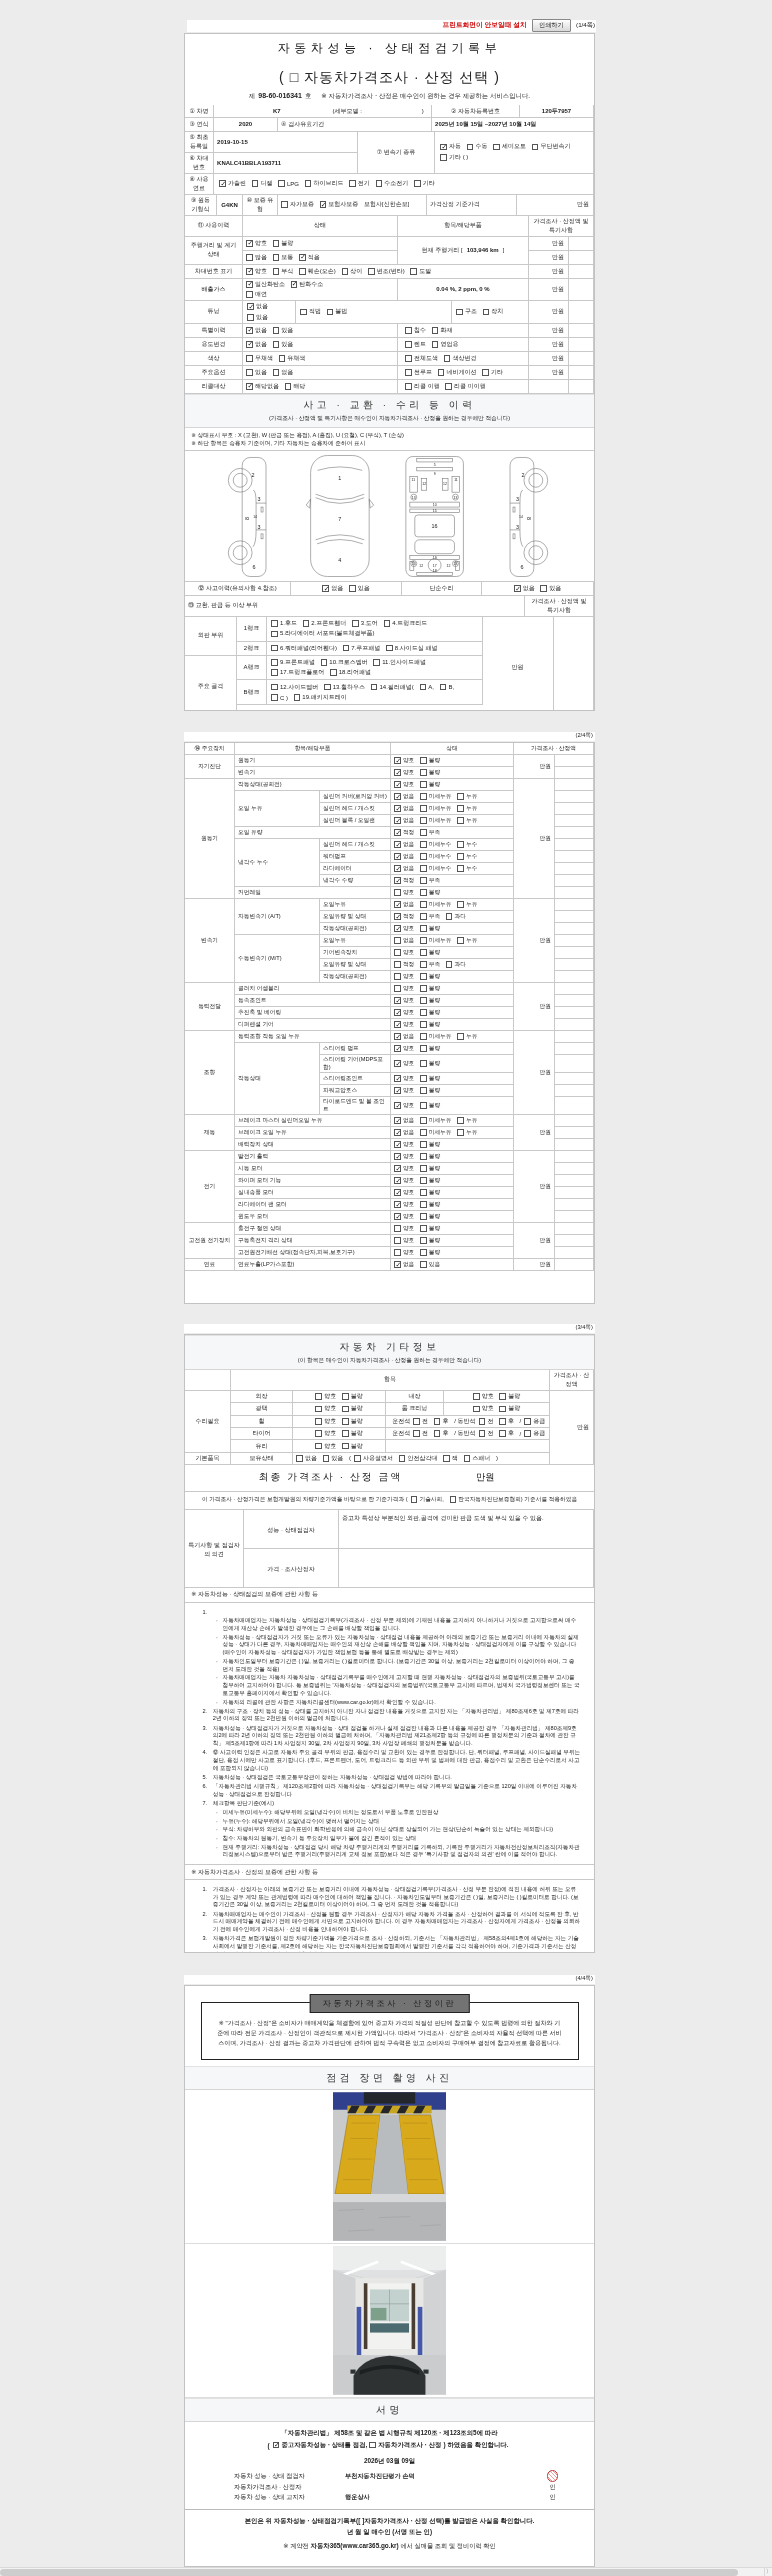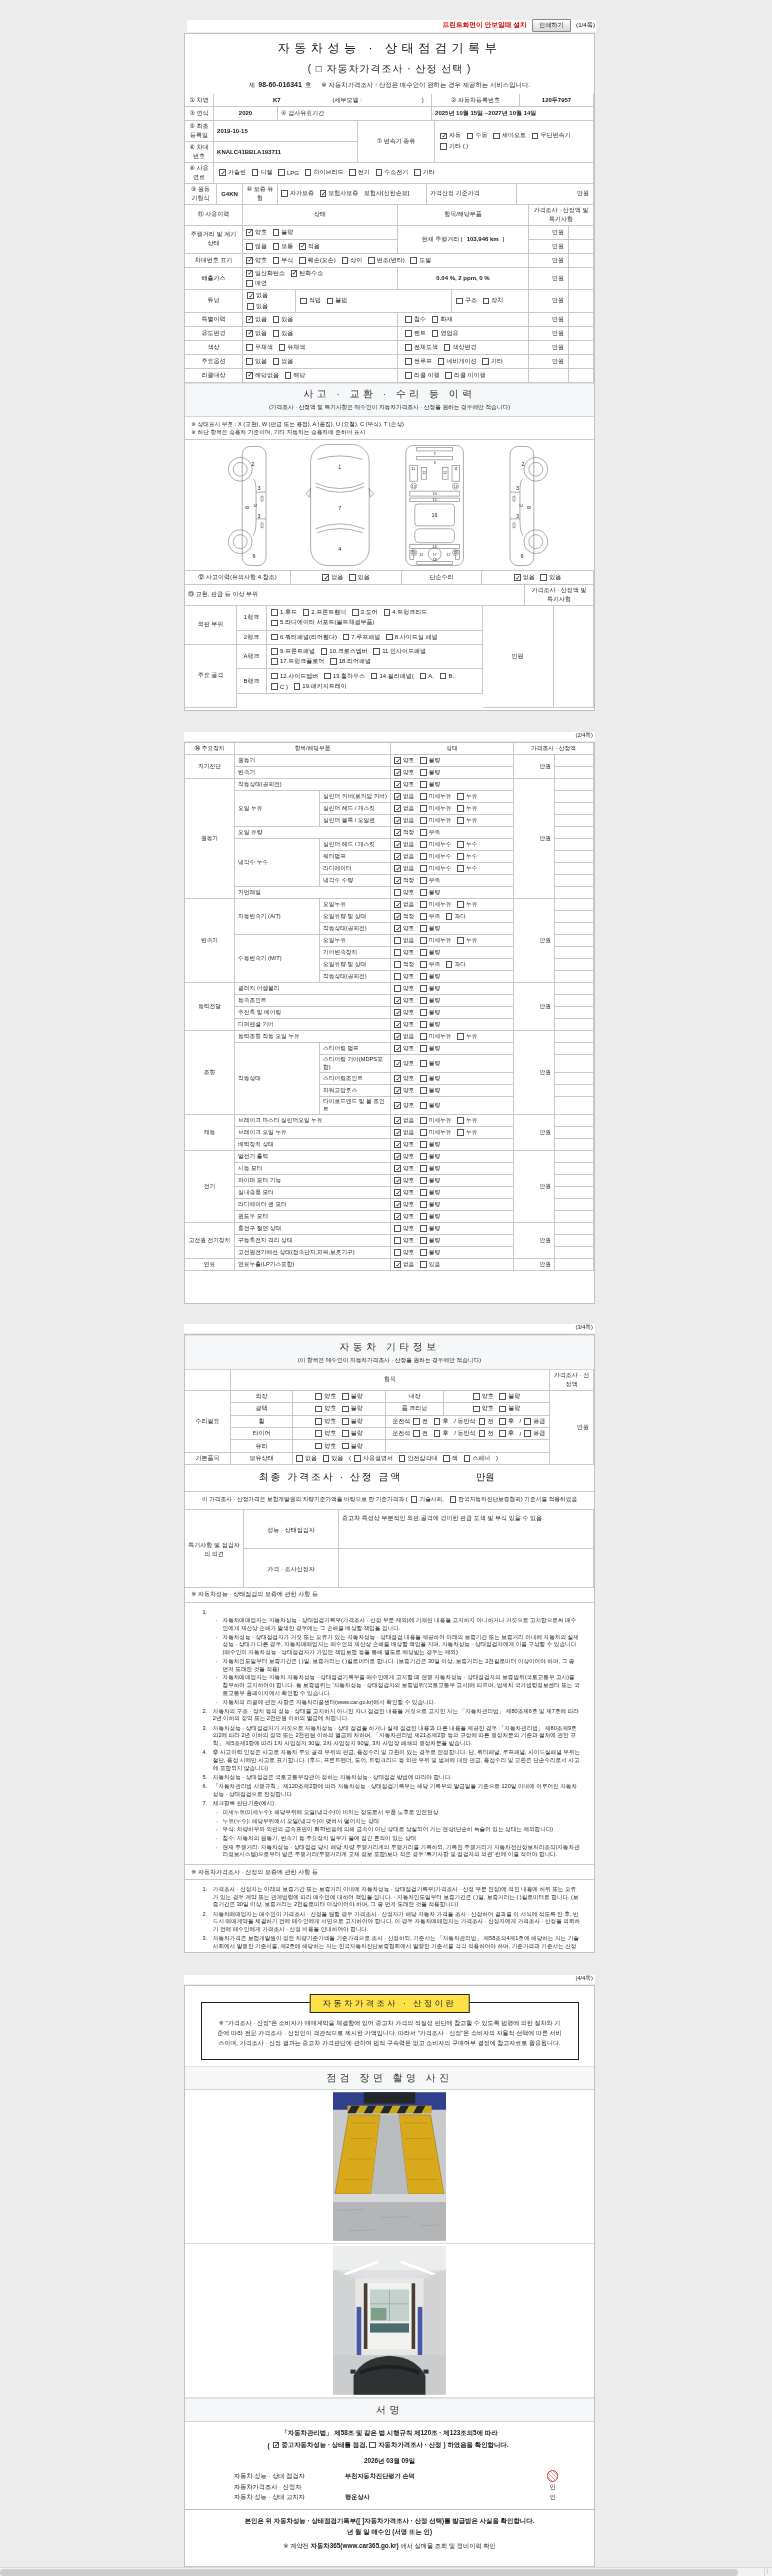--- a/index.html
+++ b/index.html
@@ -10,21 +10,21 @@
   .notice { color:#cc0000; font-weight:bold; font-size:6.7px; }
   .printbtn { font-size:6.2px; padding:1px 6.2px; border:0.5px solid #888; background:linear-gradient(#fefefe,#d8d8d8); border-radius:1px; color:#111; cursor:pointer; }
   .pageind { font-size:6.2px; color:#111; }
   .pagebox { position:absolute; left:184px; width:411px; background:#fff; border:0.5px solid #c2c2c2; overflow:hidden; }
   #p1{top:33px;height:678px} #p2{top:742px;height:562px} #p3{top:1334px;height:619px} #p4{top:1985px;height:582px}
   .strip { position:absolute; left:184px; width:411px; height:8.8px; background:#fff; font-size:5.7px;
            display:flex; align-items:center; justify-content:flex-end; padding-right:2.1px; }
   #s2{top:732px} #s3{top:1324px} #s4{top:1975px}
   .dochead { text-align:center; padding:6.2px 0 4.1px; }
   .doctitle { font-size:12px; letter-spacing:4.6px; color:#111; }
-  .docsub { font-size:10px; letter-spacing:1px; margin-top:5px; }
+  .docsub { font-size:14px; letter-spacing:1px; margin-top:12px; }
   .docno { font-size:6.4px; margin-top:4.6px; }
   .docno b { font-size:7px; margin:0 3.1px; }
   .band { background:#f6f7f8; border-top:0.5px solid #e2e2e2; border-bottom:0.5px solid #d5d5d5; text-align:center; padding:4.6px 0 4.1px; }
   .band-title { font-size:9.8px; letter-spacing:3.6px; color:#333; }
   .band-note { font-size:5.7px; margin-top:3.1px; color:#222; }
   .grid { display:grid; grid-auto-rows:minmax(13.4px,auto); }
   .gc { border-right:0.5px solid #c9c9c9; border-bottom:0.5px solid #c9c9c9; display:flex; align-items:center;
         padding:1px 3.1px; font-size:6px; background:#fff; }
   .lab { justify-content:center; text-align:center; }
   .hd { justify-content:center; text-align:center; }
@@ -65,21 +65,21 @@
   .basis { padding:3.6px 13.4px 4.6px; text-align:center; font-size:5.7px; border-bottom:0.5px solid #c9c9c9;
            display:flex; flex-wrap:wrap; justify-content:center; align-items:center; line-height:1.6; }
   .ntitle { border-bottom:0.5px solid #c9c9c9; padding:2.6px 6.2px; font-size:6px; }
   .nlist { padding:4.1px 13.4px 4.1px 17.5px; font-size:5.6px; line-height:1.38; }
   .nitem { display:flex; margin-top:1.5px; }
   .nnum { width:10.3px; flex:none; }
   .nbody { flex:1; }
   .nbul { display:flex; margin:1px 0 1px 13.4px; }
   .bdot { width:6.7px; flex:none; font-size:4.6px; padding-top:1px; }
   .pib { border:1px solid #222; margin:15.5px 15.5px 6.2px; position:relative; padding:15.5px 15.5px 10.3px; }
-  .pib-title { position:absolute; top:-8.8px; left:50%; transform:translateX(-50%); background:#fde047; border:1px solid #222;
+  .pib-title { position:absolute; top:-8.8px; left:50%; transform:translateX(-50%); background:#737373; border:1px solid #222;
                padding:3.1px 12.4px; font-size:8.2px; letter-spacing:2.6px; white-space:nowrap; }
   .pib-body { font-size:6px; line-height:1.7; text-align:center; font-weight:500; }
   .photorow { border-bottom:0.5px solid #ddd; padding:2.1px 0; display:flex; justify-content:center; }
   .photo { width:113px; height:149px; display:block; }
   .signwrap { padding-top:4.1px; }
   .sline1 { text-align:center; font-size:6.4px; font-weight:bold; margin-top:3.1px; }
   .sline2 { text-align:center; margin-top:2.6px; font-size:6.4px; font-weight:bold; display:flex; justify-content:center; align-items:center; }
   .sline2 .opt { margin-right:2.1px; }
   .sdate { text-align:center; font-weight:bold; font-size:6.4px; margin-top:7.2px; }
   .sorg { text-align:center; font-size:7.7px; font-weight:bold; margin-top:4.1px; display:flex; justify-content:center; align-items:center; }

